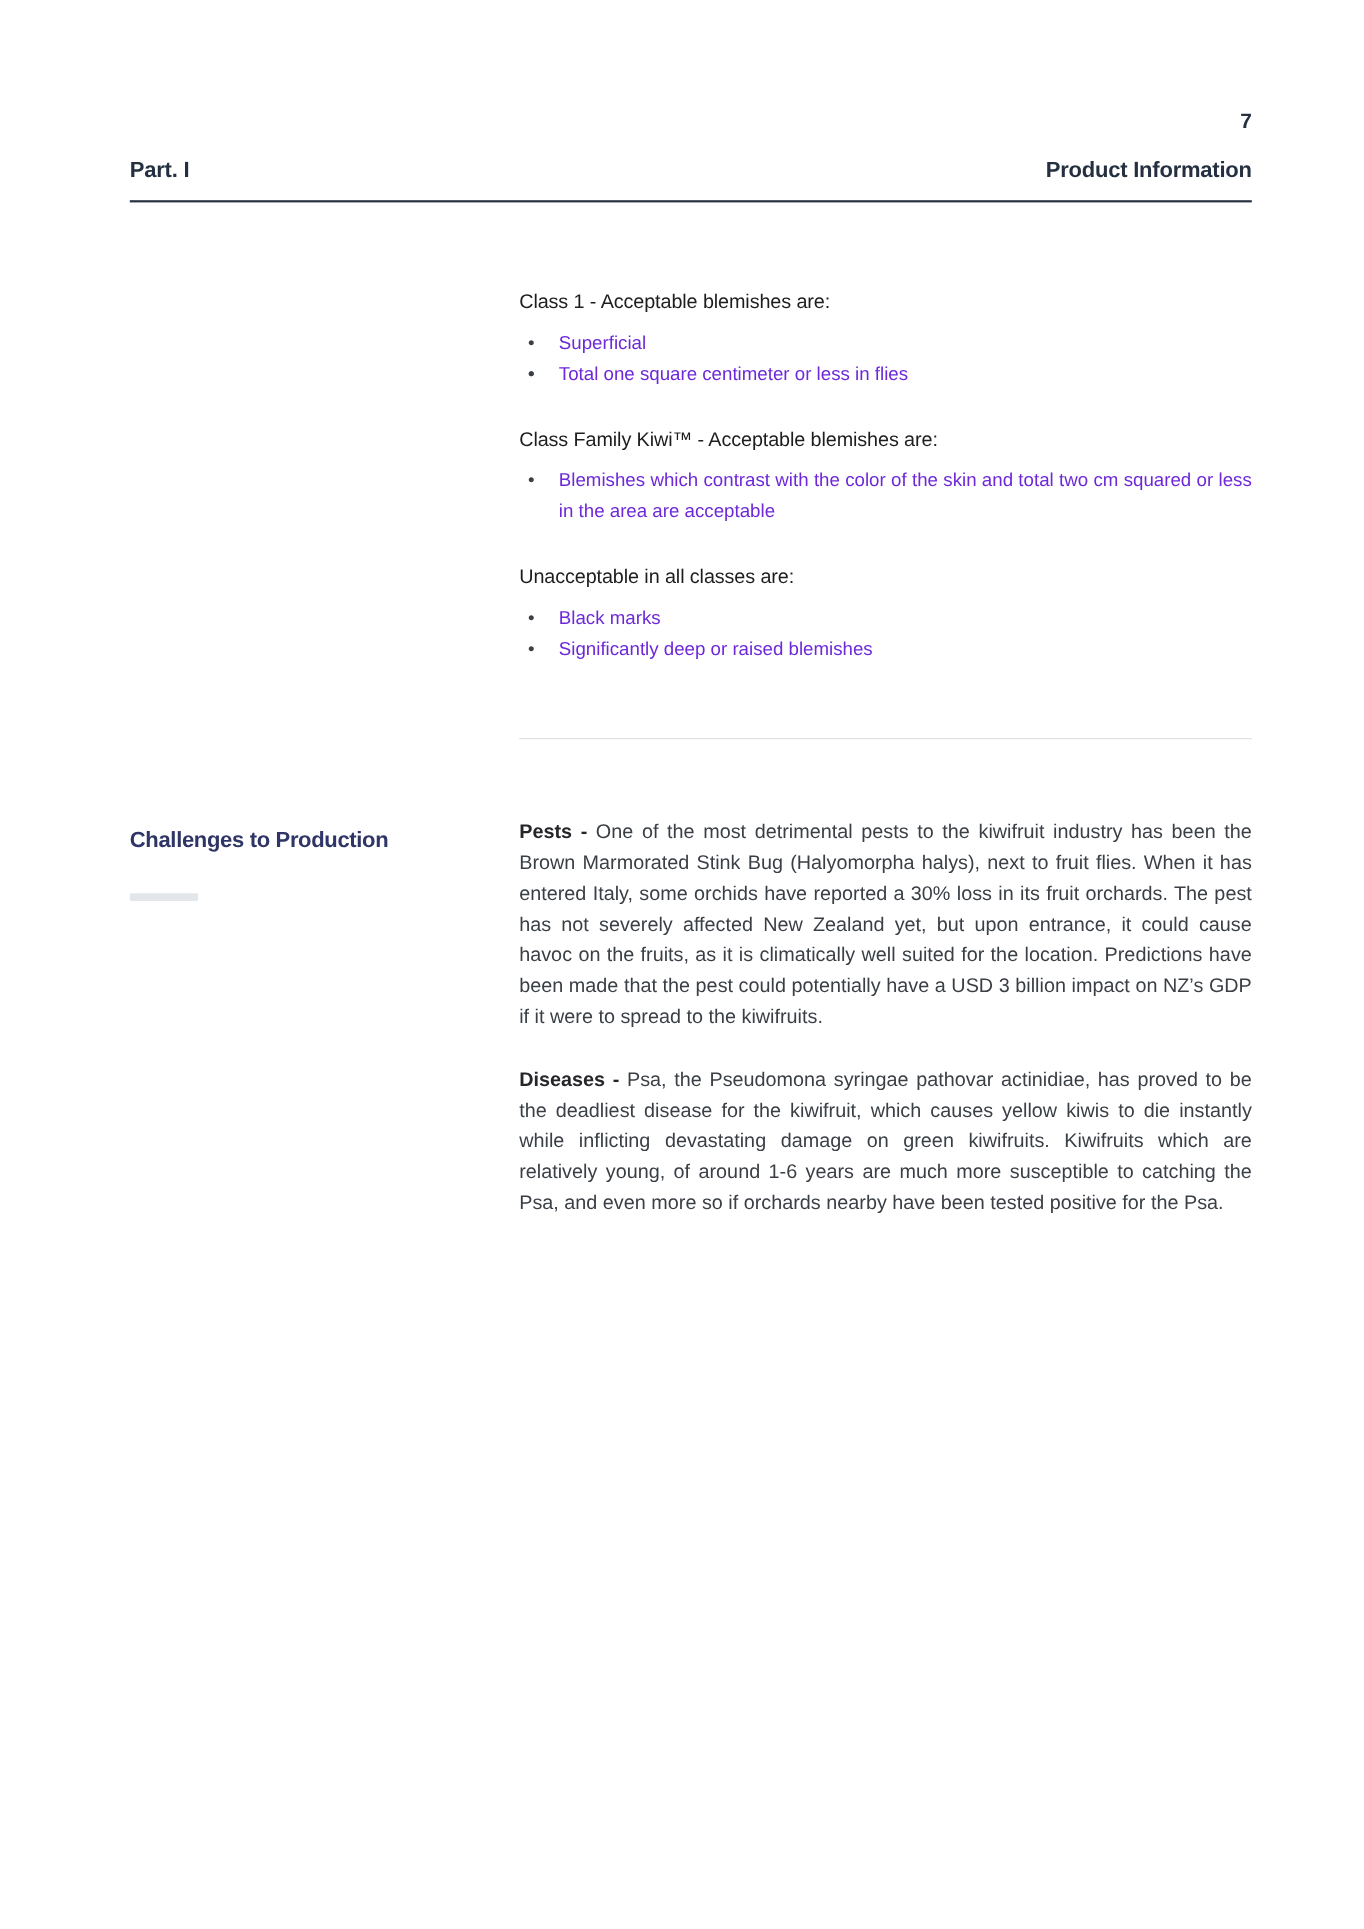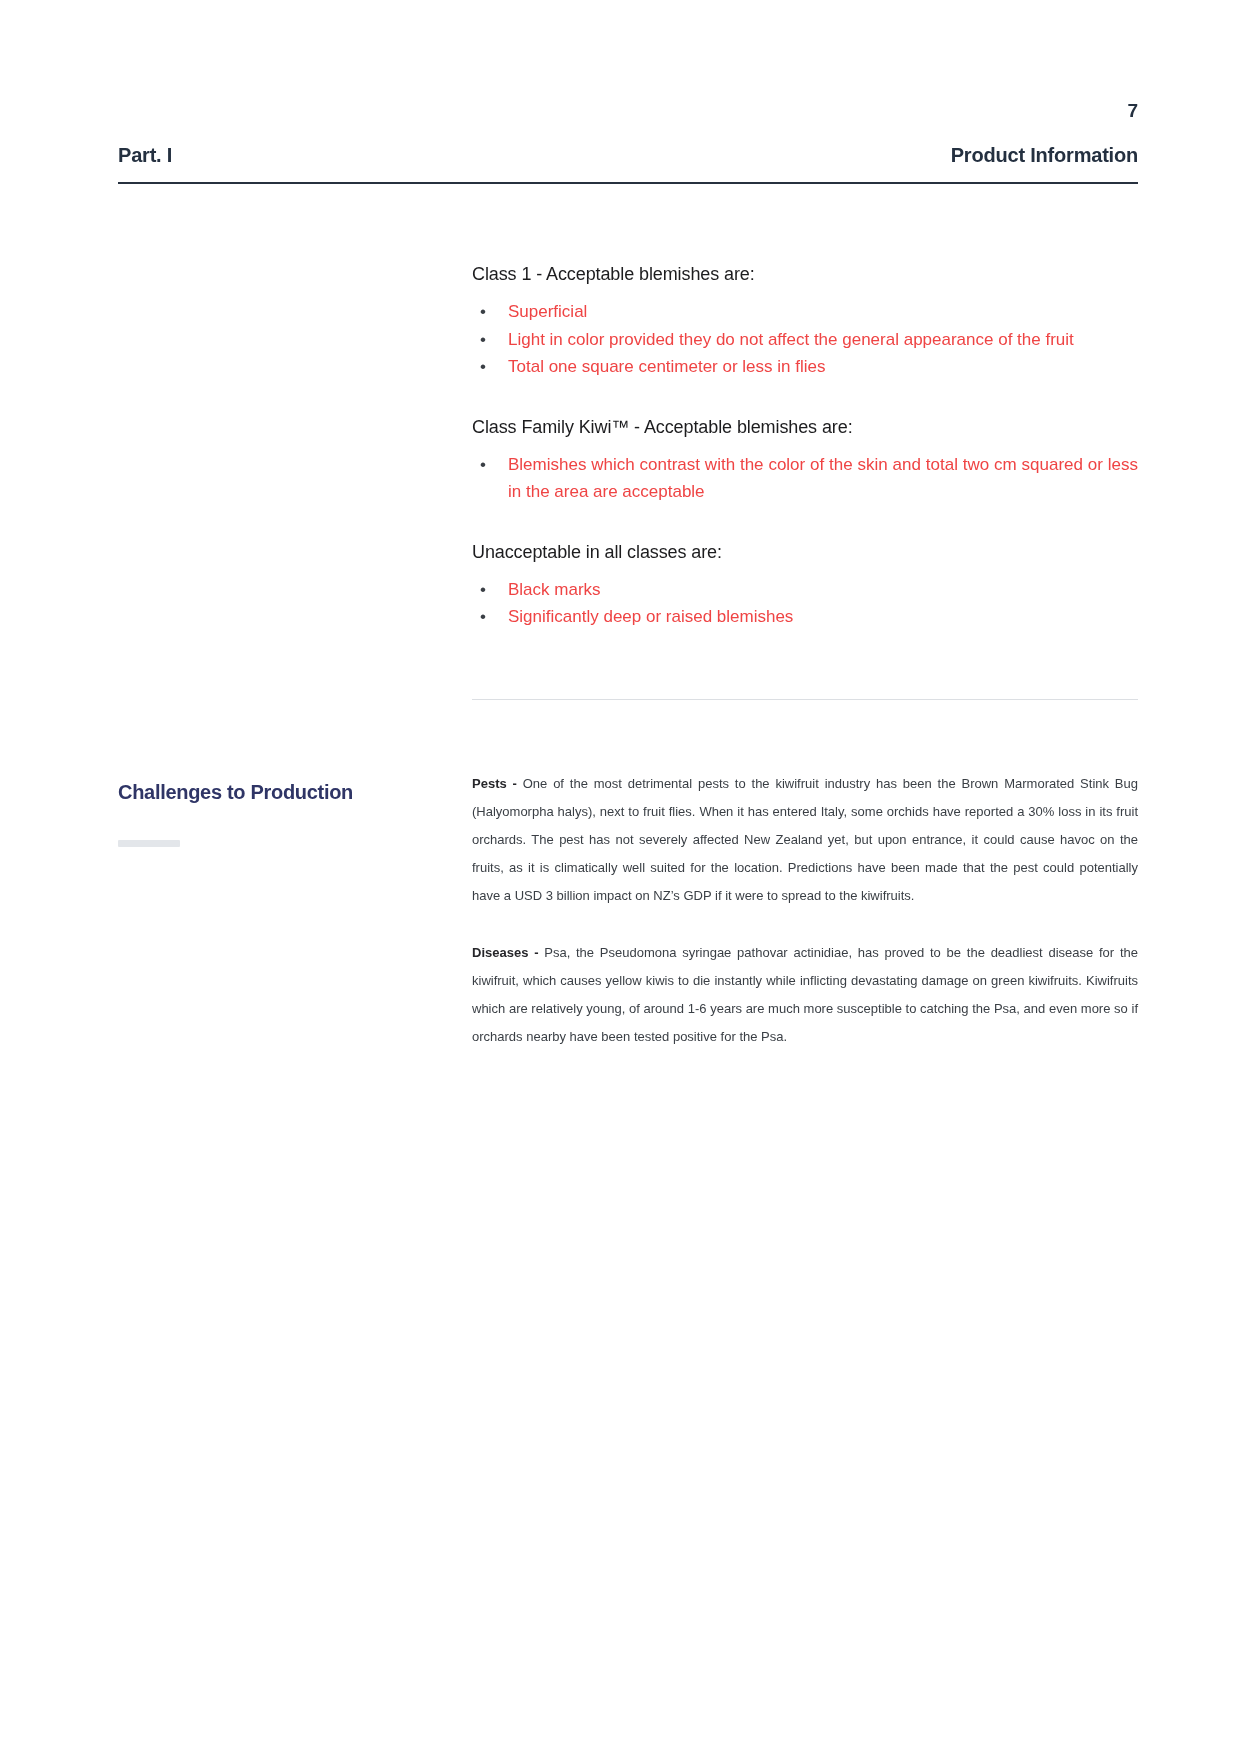--- a/index.html
+++ b/index.html
@@ -55,21 +55,21 @@
     list-style: none;
     margin: 0 0 36px 0;
     padding: 0;
   }
   ul.bullets li {
     position: relative;
     padding-left: 36px;
     font-size: 17px;
     line-height: 27.5px;
     text-align: justify;
-    color: #ef4444;
+    color: #6d28d9;
   }
   ul.bullets li .dot {
     position: absolute;
     left: 8px;
     top: 0;
     color: #3a3f45;
   }
   ul.bullets li .dot::before { content: "\2022"; }
   
   .divider {
@@ -96,21 +96,21 @@
   }
   .deco-bar {
     width: 62px;
     height: 7px;
     background: #e3e6ea;
     margin-top: 30px;
     border-radius: 1px;
   }
   .challenges .body-col p {
     margin: 0 0 29px 0;
-    font-size: 13px;
+    font-size: 18px;
     line-height: 28px;
     text-align: justify;
     color: #3a3f45;
   }
   .challenges .lead {
     font-weight: 700;
     color: #26262a;
   }
 </style>
 </head>
@@ -128,21 +128,20 @@
   <section class="standards">
 
     <h3 class="std-heading">Class 1 - Acceptable blemishes are:</h3>
     <ul class="bullets">
       <li>
         <span class="dot"></span>
         <span>Superficial</span>
       </li>
       <li>
         <span class="dot"></span>
-        <span>Light in color provided they do not affect the general appearance of the fruit</span>
       </li>
       <li>
         <span class="dot"></span>
         <span>Total one square centimeter or less in flies</span>
       </li>
     </ul>
 
     <h3 class="std-heading">Class Family Kiwi™ - Acceptable blemishes are:</h3>
     <ul class="bullets">
       <li>

